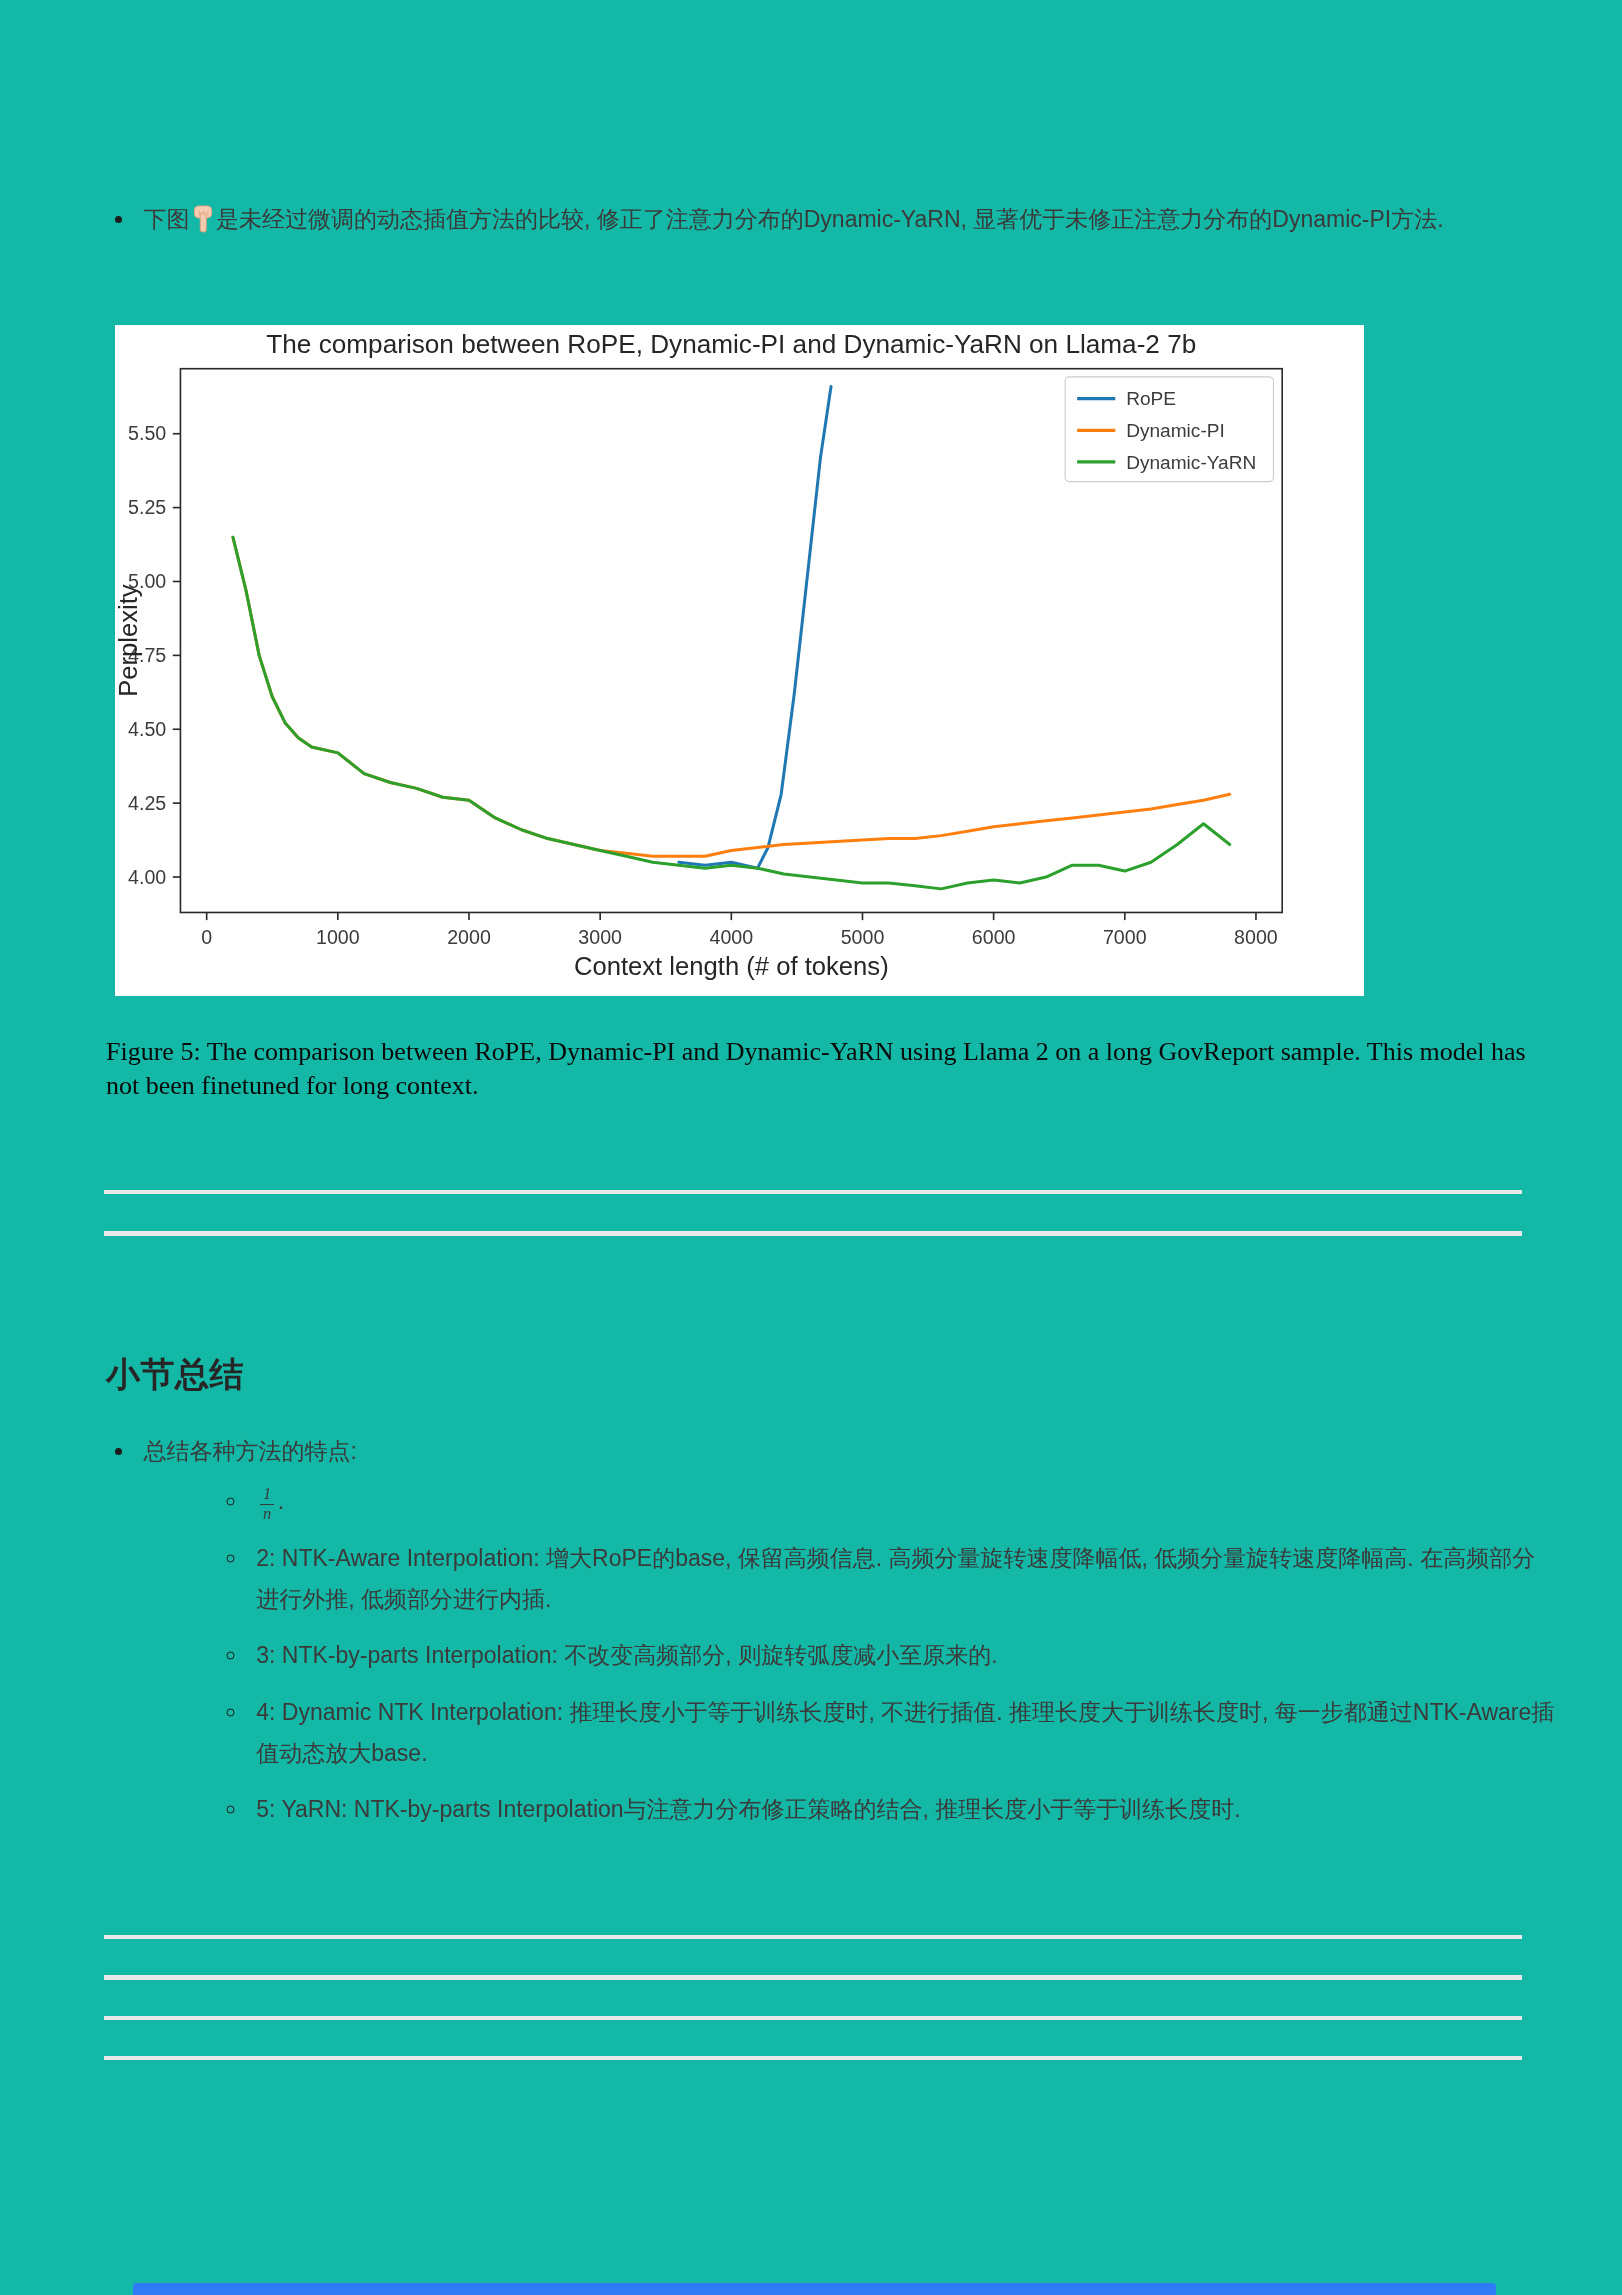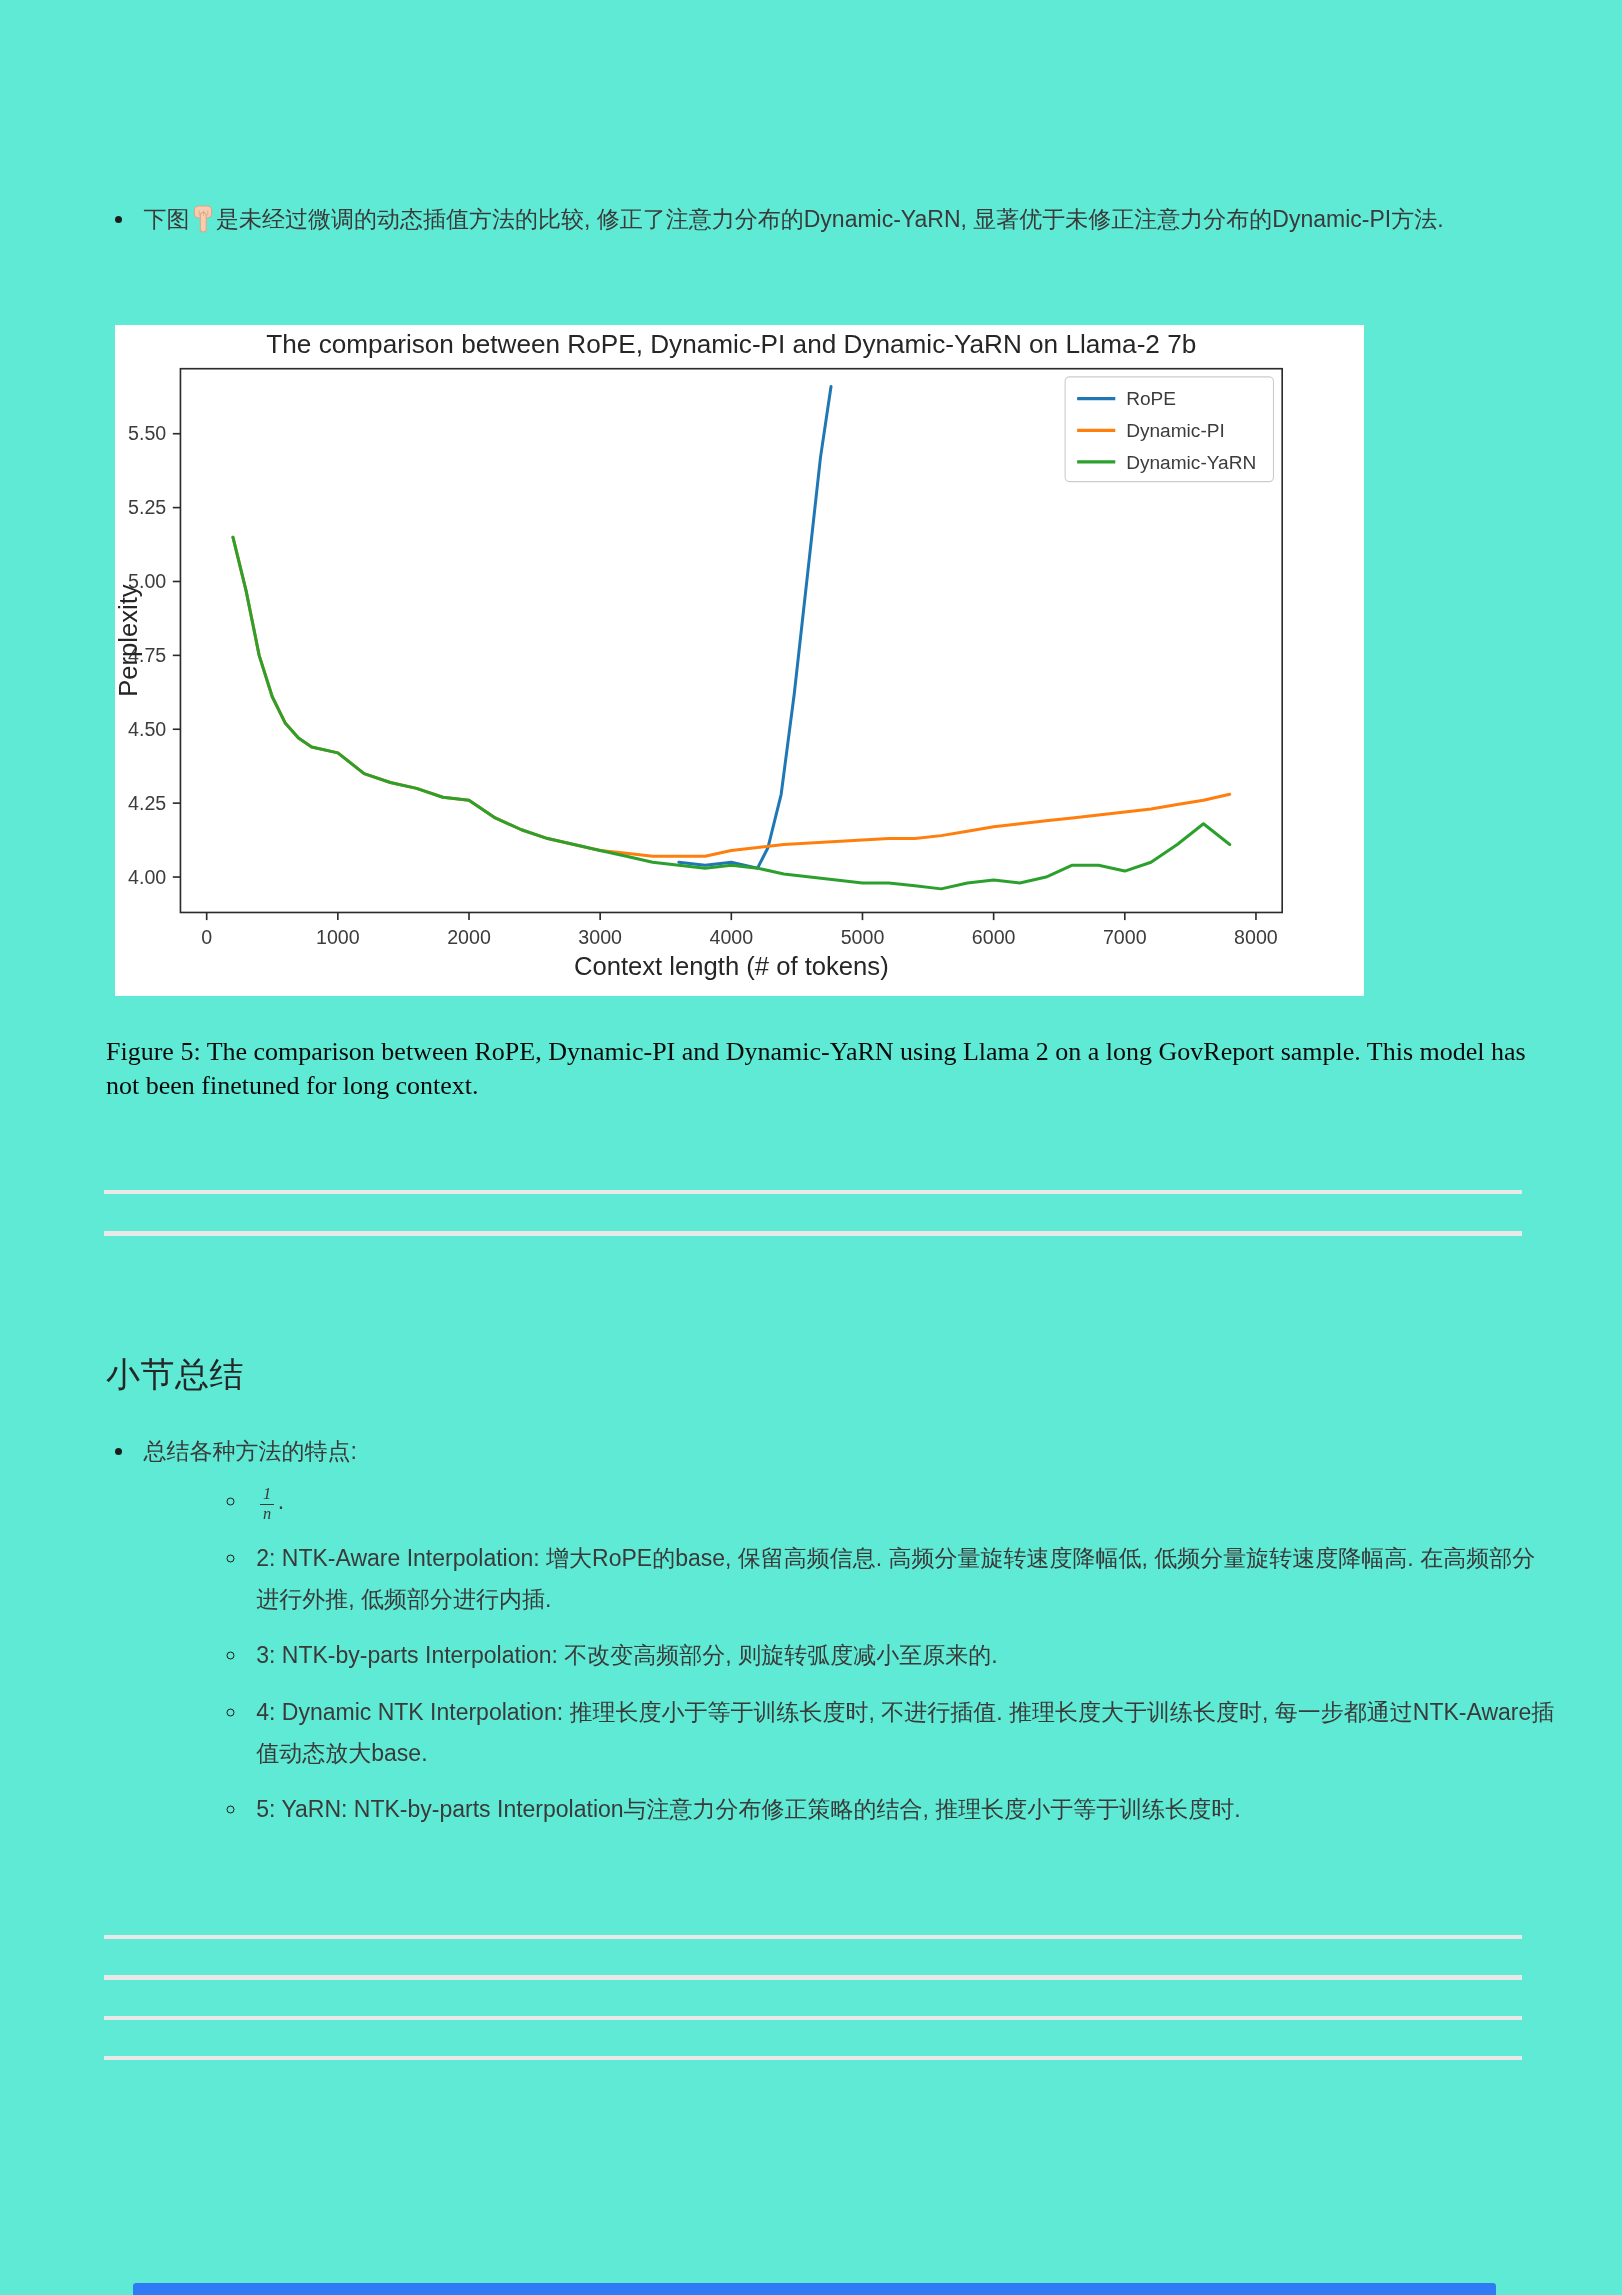--- a/index.html
+++ b/index.html
@@ -1,21 +1,21 @@
 <!DOCTYPE html>
 <html style="font-size:8.7px"><head>
 <meta charset="utf-8">
 <style>
   * { margin:0; padding:0; box-sizing:border-box; }
   html,body { background:#ffffff; }
   .page {
     position:relative;
     width:1622px;
     height:2295px;
-    background:#5eead4;
+    background:#14b8a6;
     overflow:hidden;
     font-family:"Liberation Sans","DejaVu Sans",sans-serif;
     color:#3a3a3a;
   }
   
   .intro-list {
     list-style:disc;
     padding:196px 0 0 136px;
     width:1499px;
   }
@@ -43,21 +43,21 @@
     background:#e9e9e9;
     width:1418px;
     margin-left:104px;
     border:none;
   }
   .hr-top-1 { margin-top:87px; }
   .hr-top-2 { margin-top:37px; }
   .section-heading {
     margin:116px 0 0 106px;
     font-size:34px;
-    font-weight:400;
+    font-weight:700;
     color:#262626;
     letter-spacing:0.5px;
   }
   .lead-list {
     list-style:disc;
     padding:32px 0 0 136px;
   }
   .lead-list > li {
     font-size:23px;
     line-height:43px;

